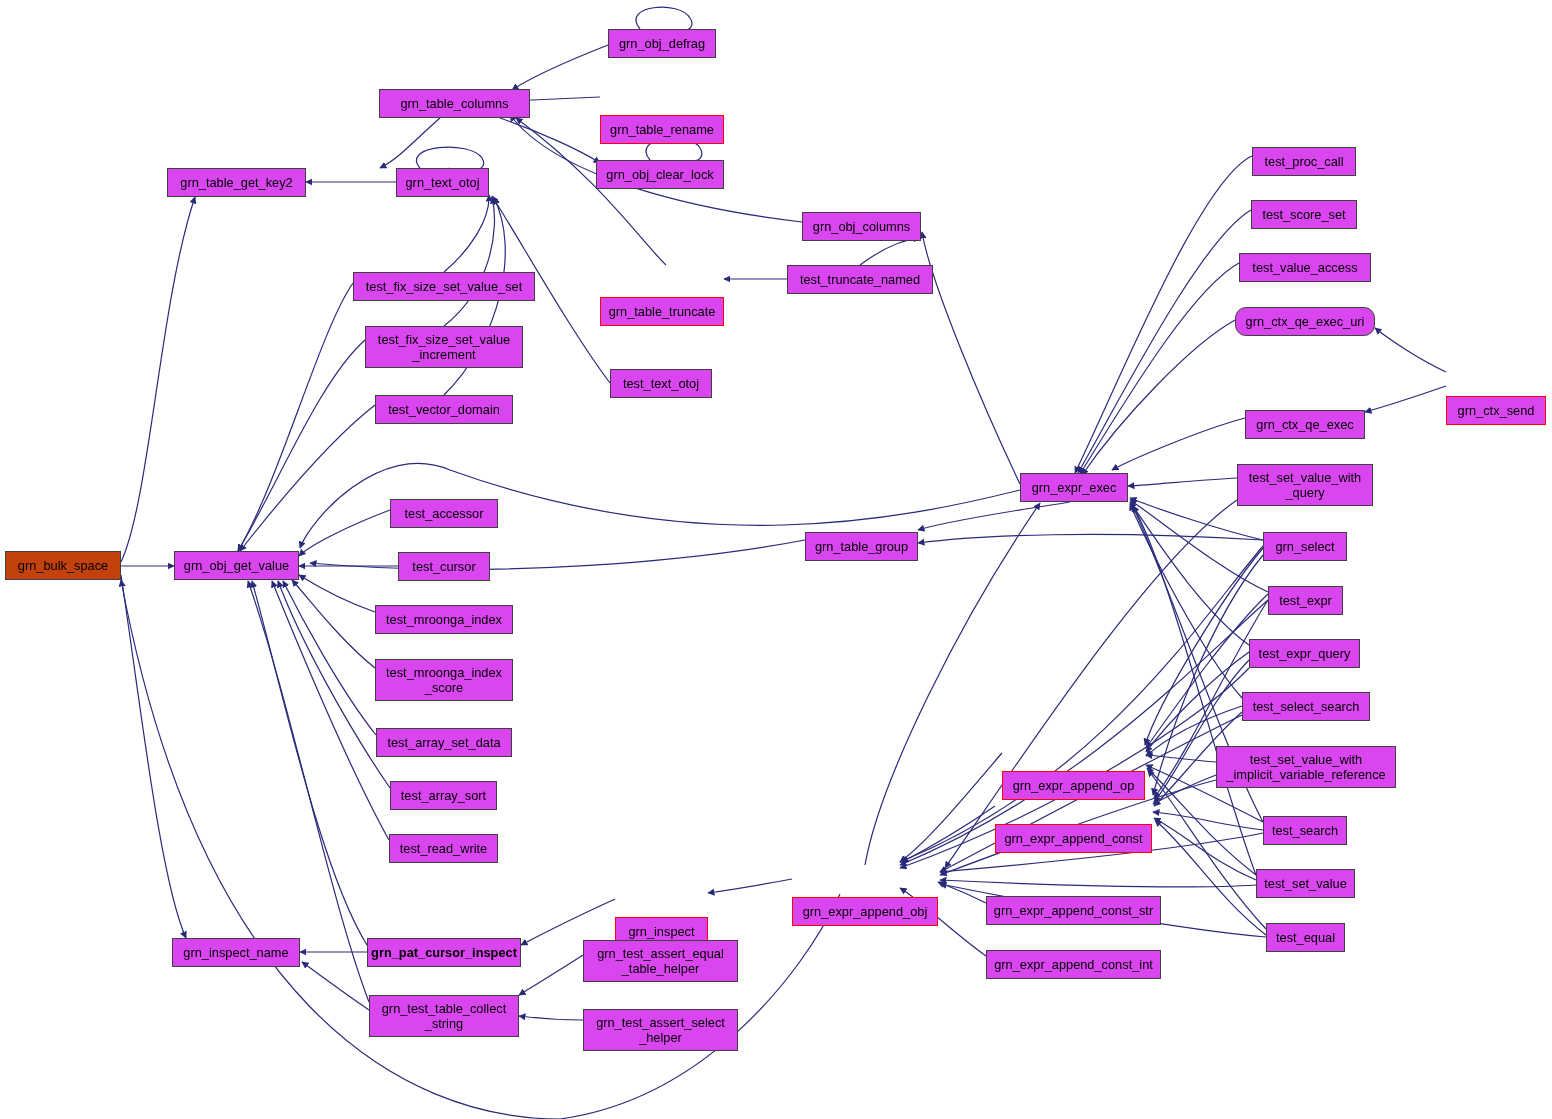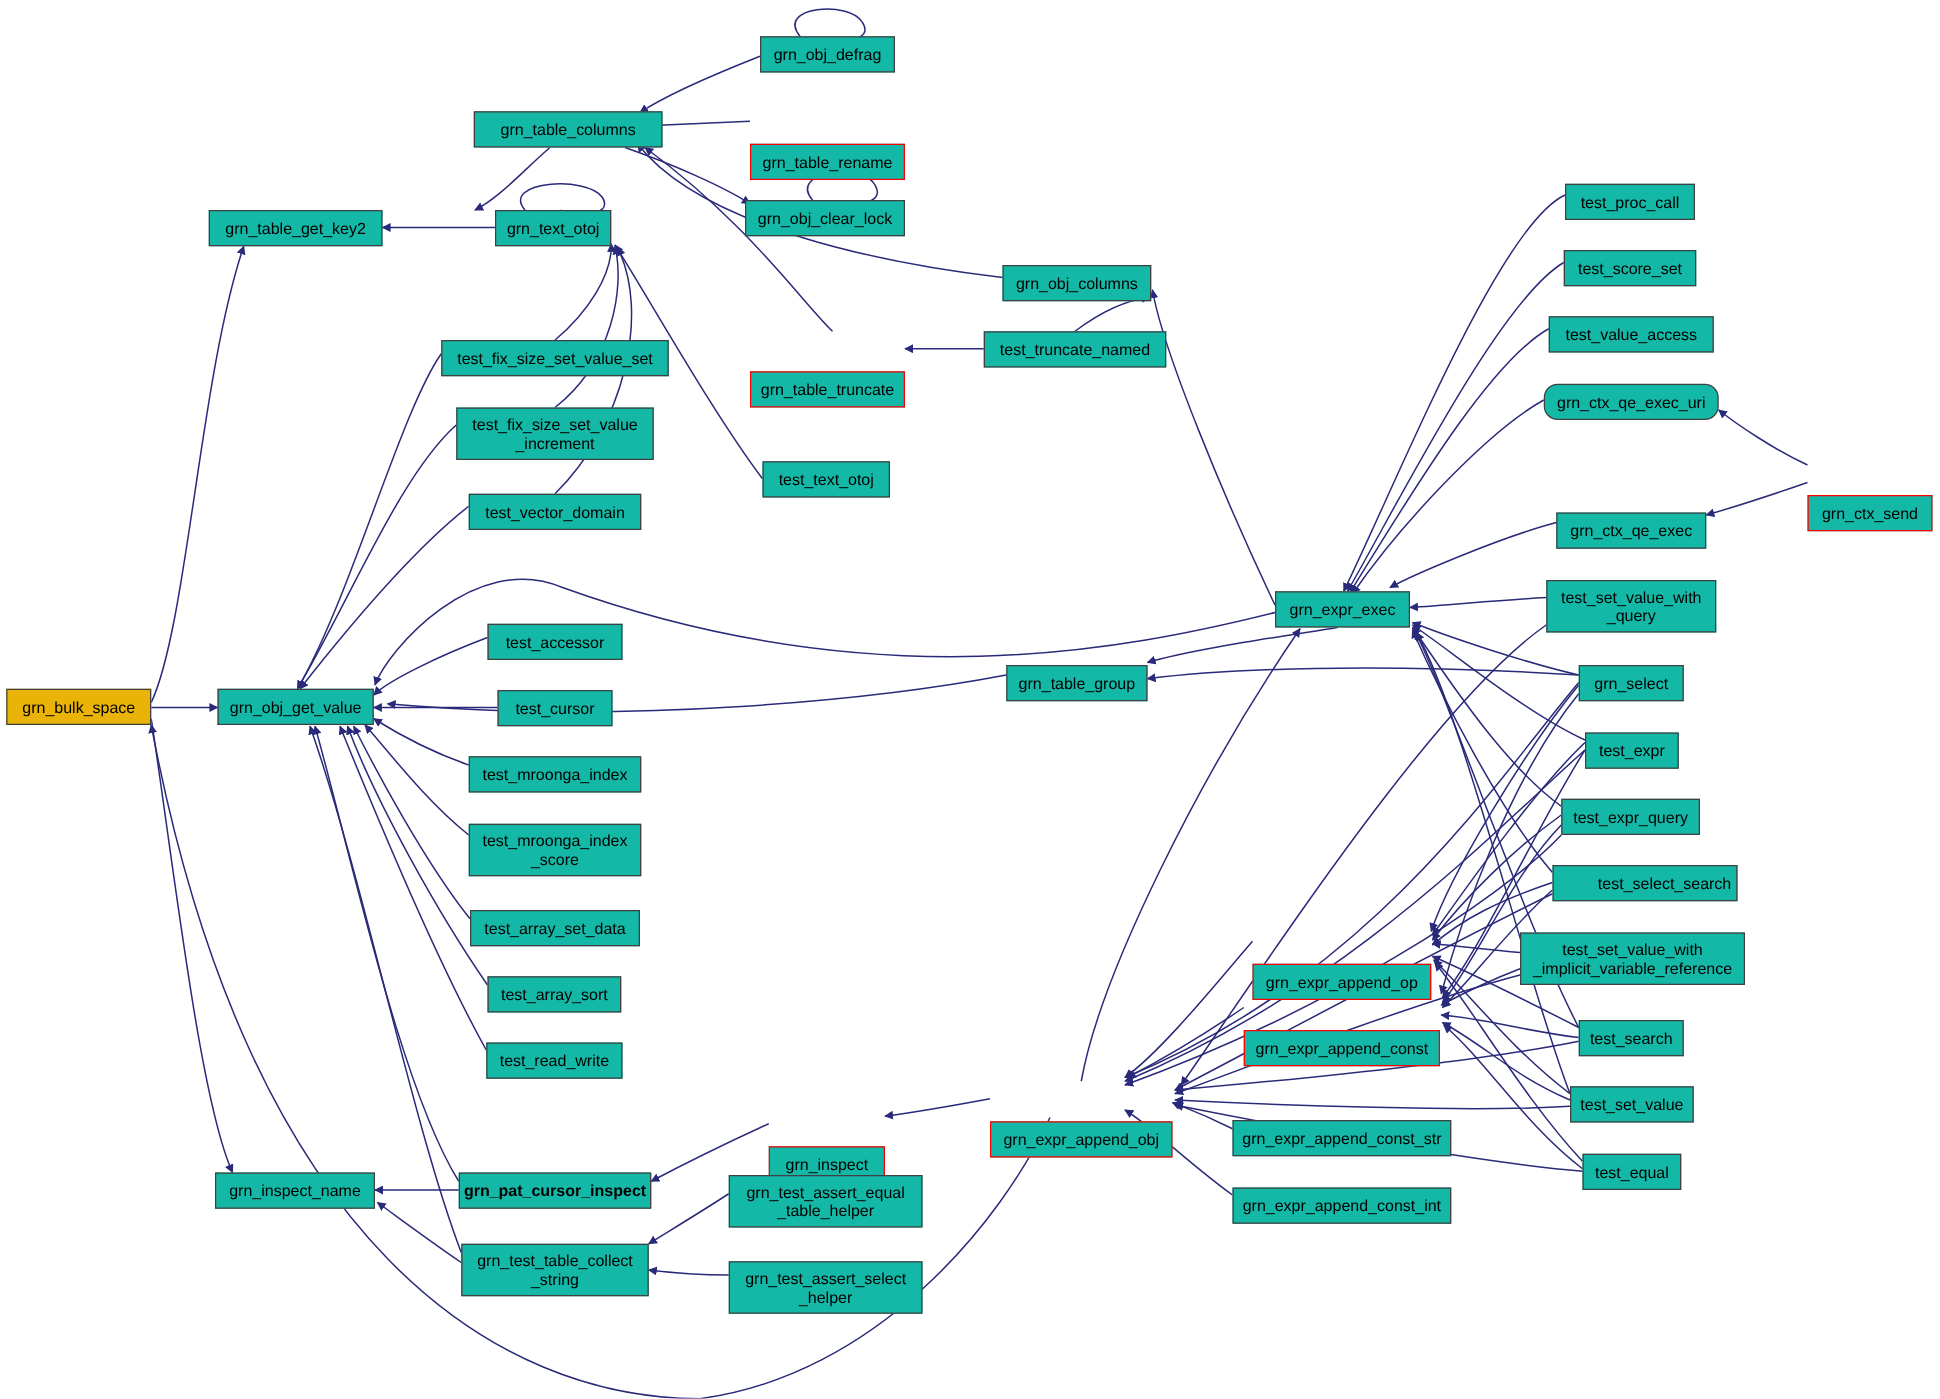--- a/index.html
+++ b/index.html
@@ -24,36 +24,36 @@
     height: 1119px;
     pointer-events: none;
   }
   .node {
     position: absolute;
     box-sizing: border-box;
     display: flex;
     align-items: center;
     justify-content: center;
     text-align: center;
-    background: #14b8a6;
+    background: #d946ef;
     border: 1px solid #404040;
     color: #000000;
     font-size: 12.8px;
     line-height: 15px;
     letter-spacing: 0px;
     white-space: pre-line;
     z-index: 5;
     cursor: pointer;
   }
   .node.red {
     border-color: #ff0000;
     margin-top: 32px;
   }
   .node.current {
-    background: #eab308;
+    background: #c2410c;
     border-color: #404040;
   }
   .node .lbl {
     display: block;
     padding: 0 4px;
   }
 </style>
 </head>
 <body>
 
@@ -198,19 +198,19 @@
     <div class="node" style="left: 1251px; top: 200px; width: 106px; height: 29px;"><span class="lbl">test_score_set</span></div>
     <div class="node" style="left: 1239px; top: 253px; width: 132px; height: 29px;"><span class="lbl">test_value_access</span></div>
     <div class="node" style="left: 1235px; top: 307px; width: 140px; height: 29px; border-radius: 11px;"><span class="lbl">grn_ctx_qe_exec_uri</span></div>
     <div class="node red" style="left: 1446px; top: 364px; width: 100px; height: 29px;"><span class="lbl">grn_ctx_send</span></div>
     <div class="node" style="left: 1245px; top: 410px; width: 120px; height: 29px;"><span class="lbl">grn_ctx_qe_exec</span></div>
     <div class="node" style="left: 1237px; top: 464px; width: 136px; height: 42px;"><span class="lbl">test_set_value_with
 _query</span></div>
     <div class="node" style="left: 1263px; top: 532px; width: 84px; height: 29px;"><span class="lbl">grn_select</span></div>
     <div class="node" style="left: 1268px; top: 586px; width: 75px; height: 29px;"><span class="lbl">test_expr</span></div>
     <div class="node" style="left: 1249px; top: 639px; width: 111px; height: 29px;"><span class="lbl">test_expr_query</span></div>
-    <div class="node" style="left: 1242px; top: 692px; width: 148px; height: 29px; justify-content: flex-end;"><span class="lbl">test_select_search</span></div>
+    <div class="node" style="left: 1242px; top: 692px; width: 128px; height: 29px;"><span class="lbl">test_select_search</span></div>
     <div class="node" style="left: 1216px; top: 746px; width: 180px; height: 42px;"><span class="lbl">test_set_value_with
 _implicit_variable_reference</span></div>
     <div class="node" style="left: 1263px; top: 816px; width: 84px; height: 29px;"><span class="lbl">test_search</span></div>
     <div class="node" style="left: 1256px; top: 869px; width: 99px; height: 29px;"><span class="lbl">test_set_value</span></div>
     <div class="node" style="left: 1266px; top: 923px; width: 79px; height: 29px;"><span class="lbl">test_equal</span></div>
   </div>
 
 </body></html>

